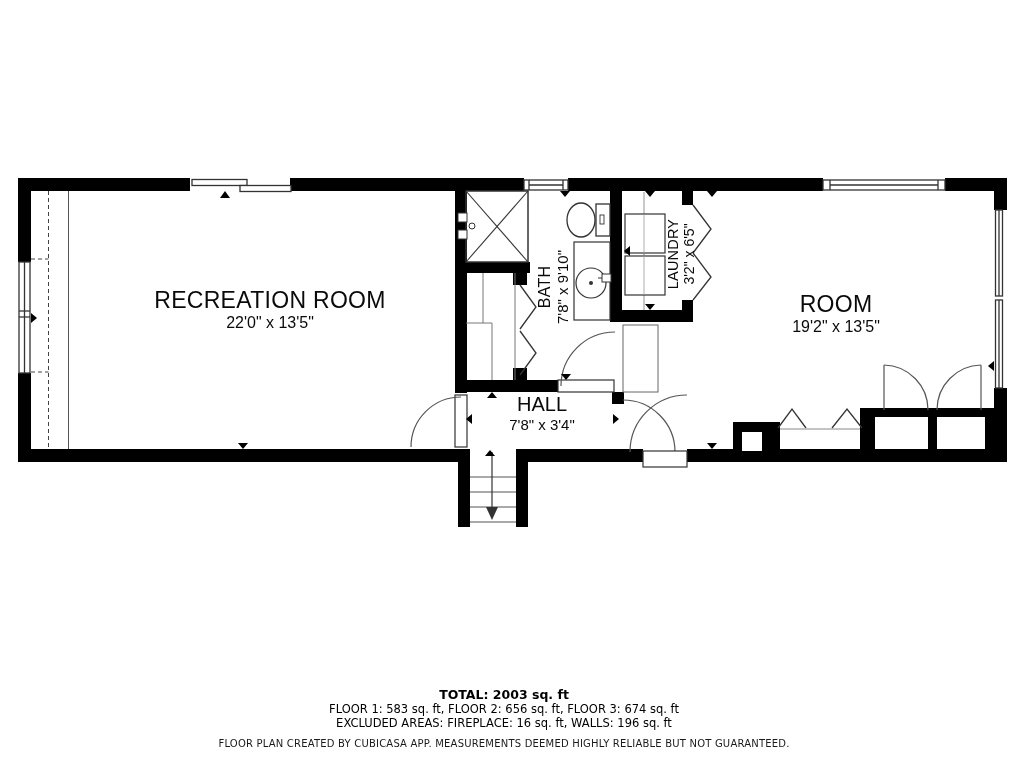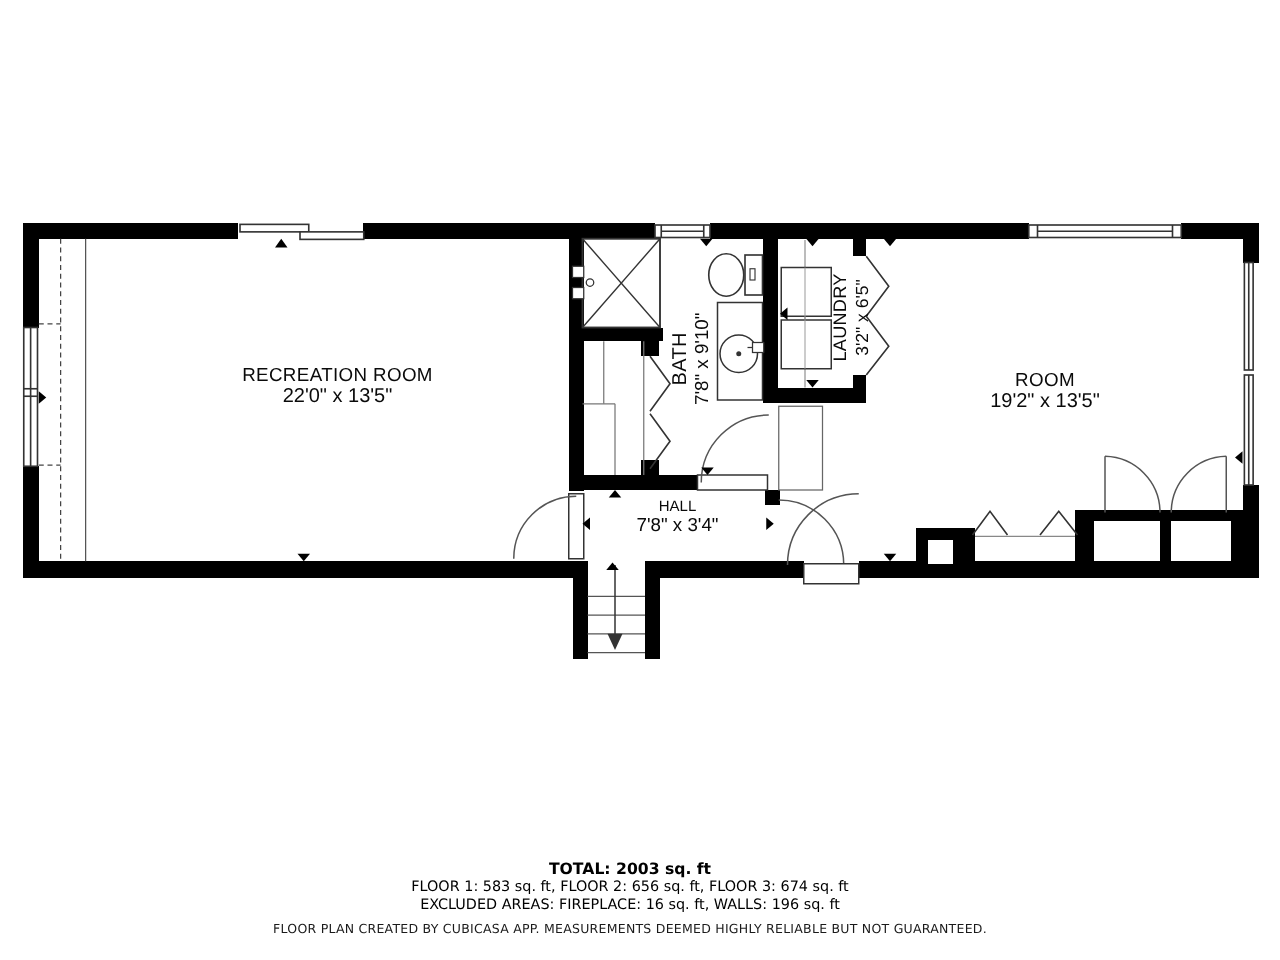--- a/index.html
+++ b/index.html
@@ -1,23 +1,23 @@
 <!DOCTYPE html>
 <html><head>
 <meta charset="utf-8">
 <style>
   html,body{margin:0;padding:0;background:#fff;}
   .canvas{position:relative;width:1024px;height:768px;background:#ffffff;overflow:hidden;
           font-family:"Liberation Sans",sans-serif;color:#000;}
   .plan-svg{position:absolute;left:0;top:0;}
   .lbl{position:absolute;transform:translate(-50%,-50%);text-align:center;white-space:nowrap;color:#0a0a0a;}
   .lbl.rot{transform:translate(-50%,-50%) rotate(-90deg);}
-  .room-name{font-size:15px;letter-spacing:.3px;}
+  .room-name{font-size:23px;letter-spacing:.3px;}
   .room-dims{font-size:16px;}
-  .hall-name{font-size:12px;}
+  .hall-name{font-size:20px;}
   .hall-dims{font-size:15px;}
   .bath-name{font-size:16px;letter-spacing:.3px;}
   .bath-dims{font-size:15px;}
   .laundry-name{font-size:14.5px;letter-spacing:.2px;}
   .laundry-dims{font-size:14px;}
   .footer{position:absolute;left:0;top:688px;width:1008px;text-align:center;
           font-family:"DejaVu Sans",sans-serif;color:#000;}
   .footer .total{font-size:12.5px;font-weight:bold;line-height:14px;}
   .footer .line{font-size:11.5px;line-height:14px;}
   .footer .disclaimer{font-size:10px;line-height:10px;margin-top:9px;color:#1a1a1a;letter-spacing:.2px;}

